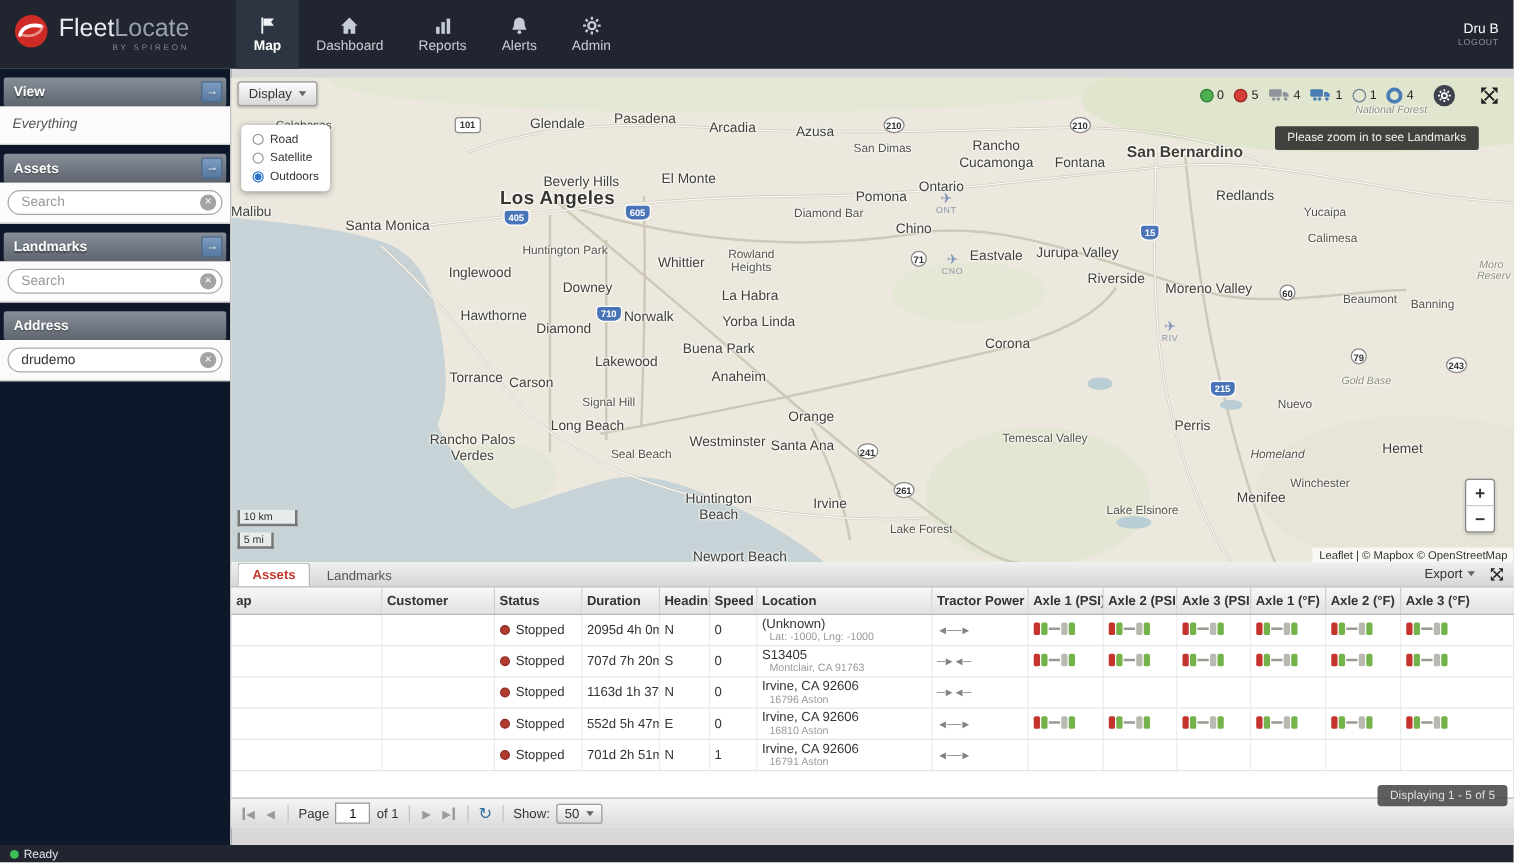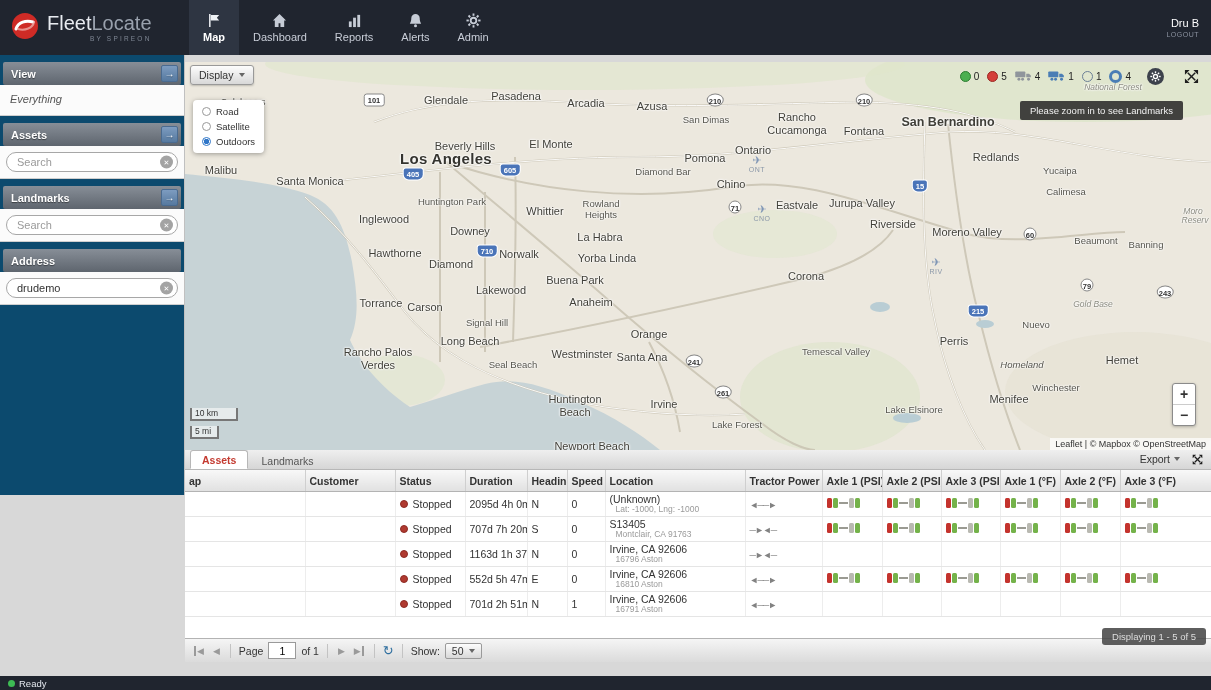--- a/index.html
+++ b/index.html
@@ -14,21 +14,21 @@
   .brand-tagline{font-size:6.5px;letter-spacing:2.2px;color:#7f8794;text-align:right;margin-top:3px;}
   .nav{display:flex;align-items:stretch;margin-left:4px;}
   .nav-item{padding:0 14px;display:flex;flex-direction:column;align-items:center;justify-content:center;gap:3px;font-size:11px;color:#c9ced8;cursor:pointer;}
   .nav-item.active{background:#2e3542;color:#ffffff;font-weight:bold;}
   .nav-item .nicon{height:16px;display:flex;align-items:flex-end;}
   .user{margin-left:auto;padding-right:12px;display:flex;flex-direction:column;align-items:flex-end;justify-content:center;gap:2px;}
   .user-name{font-size:11px;color:#ffffff;}
   .user-logout{font-size:7px;letter-spacing:.5px;color:#8a919e;cursor:pointer;}
 
   
-  .sidebar{position:absolute;left:0;top:55px;width:185px;height:440px;background:#0c4a6e;border-right:1px solid #c0c0c0;box-sizing:border-box;}
+  .sidebar{position:absolute;left:0;top:55px;width:185px;height:621px;background:#0f172a;border-right:1px solid #c0c0c0;box-sizing:border-box;}
   .panel-header{margin:7px 3px 0;height:23px;display:flex;align-items:center;justify-content:space-between;padding:0 3px 0 8px;background:linear-gradient(#878e97,#5e656e);border-radius:2px;color:#fff;font-size:11px;font-weight:bold;text-shadow:0 1px 1px rgba(0,0,0,.45);}
   .panel-arrow{width:17px;height:17px;background:linear-gradient(#7d9cc0,#56799f);border:1px solid #4a6b90;box-sizing:border-box;border-radius:2px;color:#fff;font-size:10px;line-height:15px;text-align:center;cursor:pointer;}
   .panel-arrow::before{content:"→";}
   .panel-body{background:#fbfbfb;border-bottom:1px solid #cfcfcf;padding:6px 6px;}
   .view-value{font-style:italic;color:#555;font-size:11px;padding:2px 4px 4px;}
   .search-wrap{position:relative;}
   .fl-input{width:100%;box-sizing:border-box;height:20px;border:1px solid #a7a7a7;border-radius:11px;padding:0 22px 0 10px;font-size:11px;color:#333;background:#fff;outline:none;}
   .fl-input::placeholder{color:#9a9a9a;}
   .clear-btn{position:absolute;right:5px;top:50%;transform:translateY(-50%);width:13px;height:13px;border-radius:50%;background:#a3a3a3;color:#fff;font-size:7px;line-height:13px;text-align:center;cursor:pointer;}
   .clear-btn::before{content:"✕";}
@@ -288,21 +288,21 @@
         <div class="mlabel md" style="left: 811px; top: 95px;">Redlands</div>
         <div class="mlabel sm" style="left: 875px; top: 109px;">Yucaipa</div>
         <div class="mlabel sm" style="left: 881px; top: 130px;">Calimesa</div>
         <div class="mlabel md" style="left: 280px; top: 84px;">Beverly Hills</div>
         <div class="mlabel xl" style="left: 261px; top: 97px;">Los Angeles</div>
         <div class="mlabel md" style="left: 366px; top: 82px;">El Monte</div>
         <div class="mlabel md" style="left: 520px; top: 96px;">Pomona</div>
         <div class="mlabel md" style="left: 568px; top: 88px;">Ontario</div>
         <div class="mlabel sm" style="left: 478px; top: 110px;">Diamond Bar</div>
         <div class="mlabel md" style="left: 546px; top: 122px;">Chino</div>
-        <div class="mlabel md" style="left: 36px; top: 108px;">Malibu</div>
+        <div class="mlabel md" style="left: 16px; top: 108px;">Malibu</div>
         <div class="mlabel md" style="left: 125px; top: 119px;">Santa Monica</div>
         <div class="mlabel sm" style="left: 267px; top: 140px;">Huntington Park</div>
         <div class="mlabel md" style="left: 360px; top: 149px;">Whittier</div>
         <div class="mlabel sm" style="left: 416px; top: 148px;">Rowland
 Heights</div>
         <div class="mlabel md" style="left: 612px; top: 143px;">Eastvale</div>
         <div class="mlabel md" style="left: 677px; top: 141px;">Jurupa Valley</div>
         <div class="mlabel md" style="left: 199px; top: 157px;">Inglewood</div>
         <div class="mlabel md" style="left: 708px; top: 162px;">Riverside</div>
         <div class="mlabel md" style="left: 782px; top: 170px;">Moreno Valley</div>

